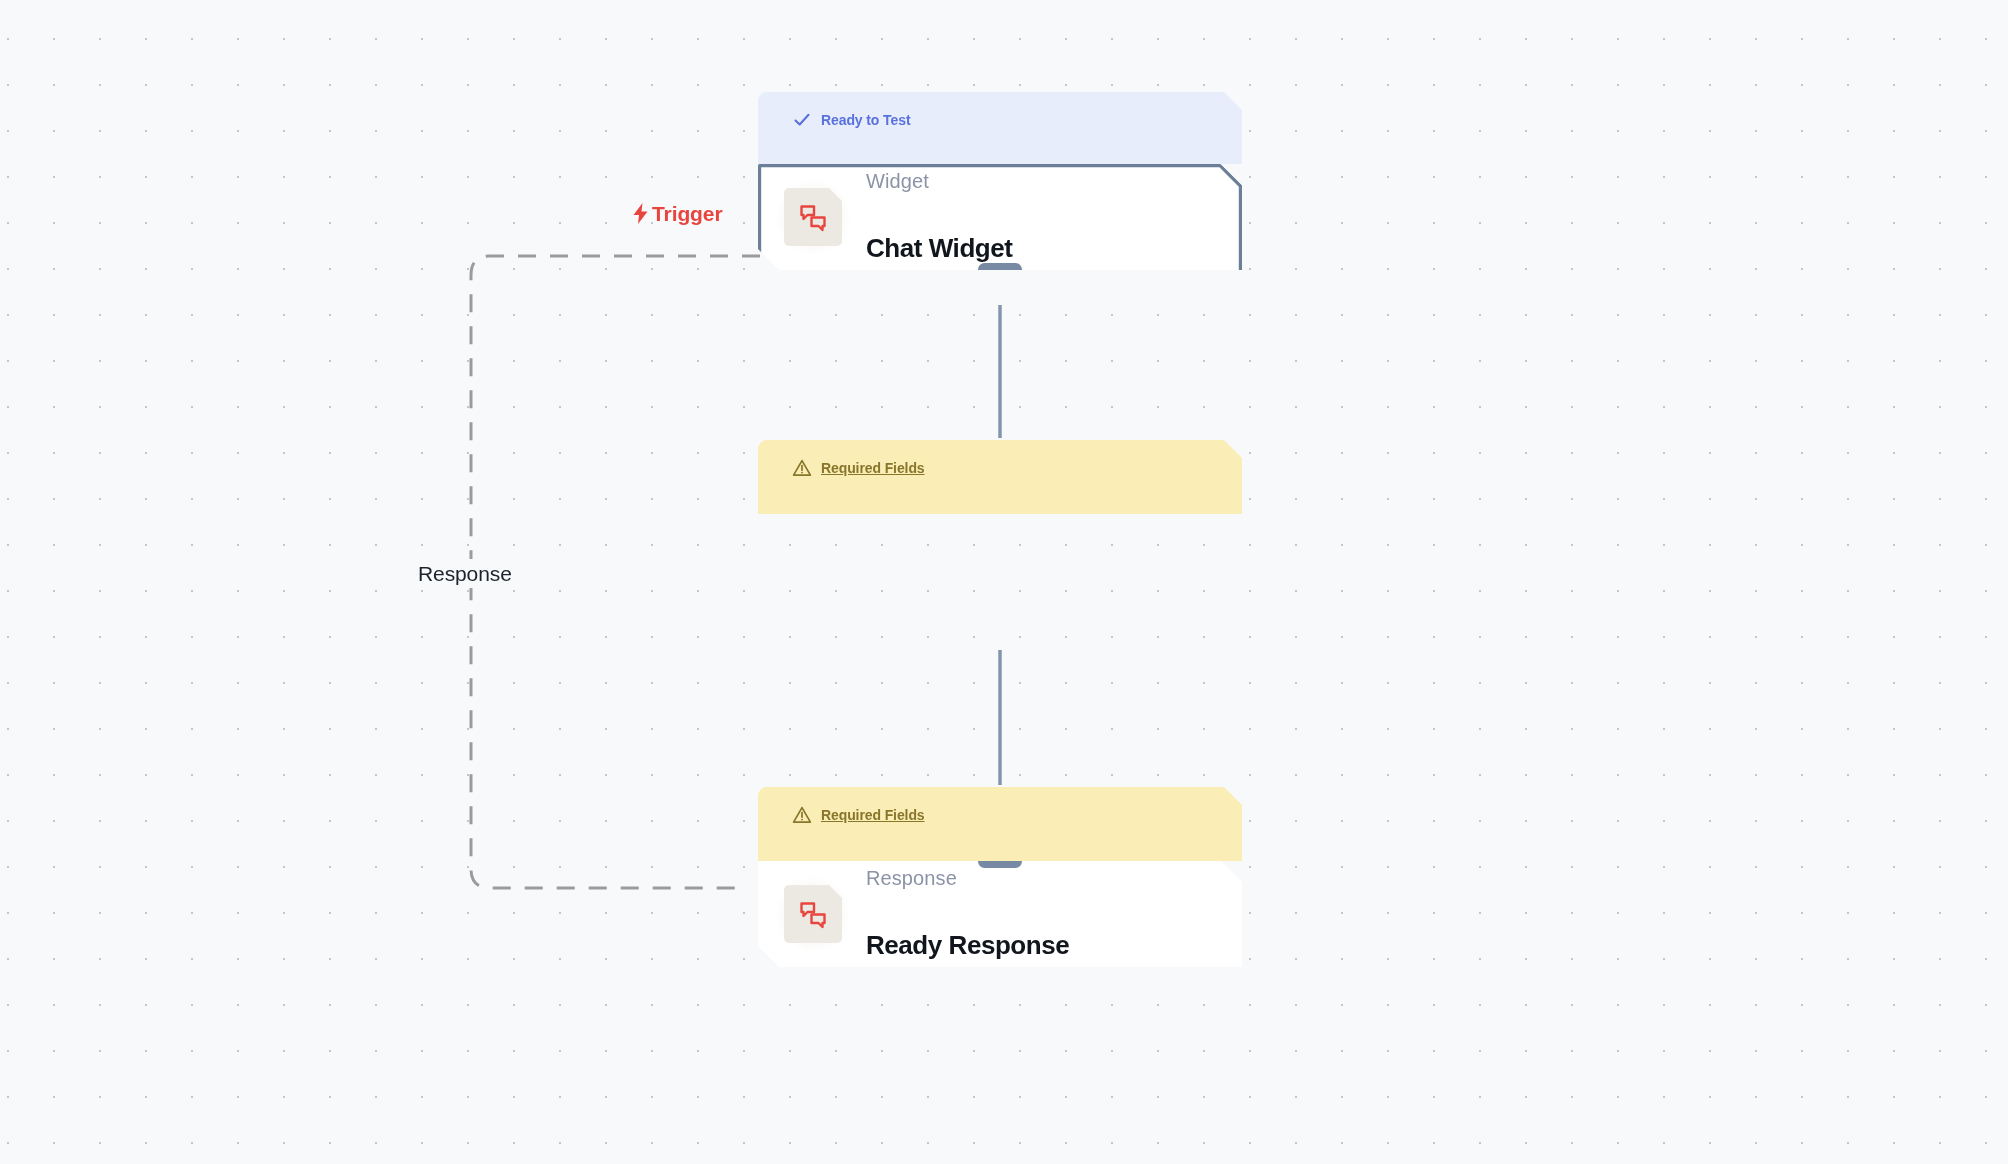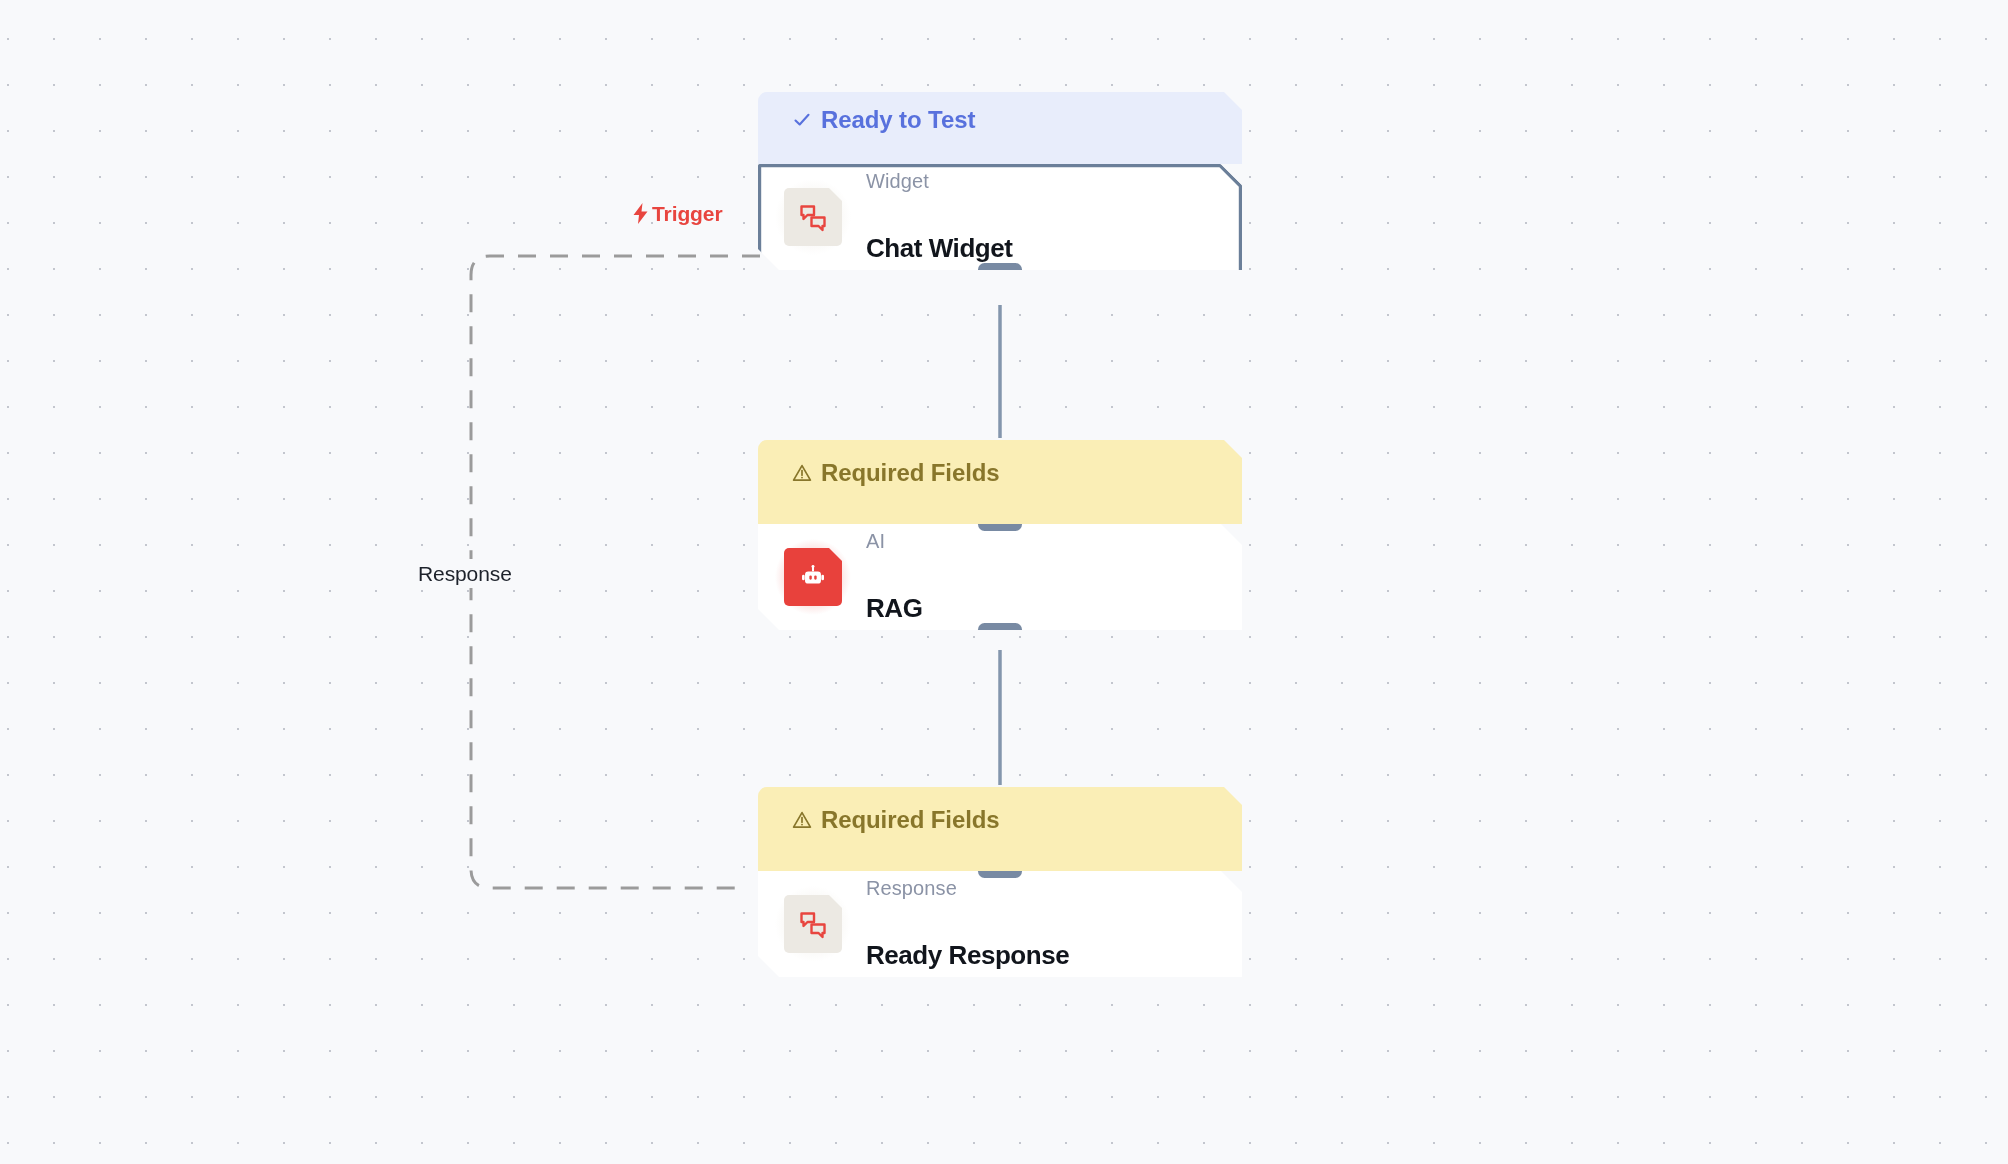--- a/index.html
+++ b/index.html
@@ -40,38 +40,39 @@
 
   
   .status-badge {
     position: relative;
     width: 484px;
     height: 56px;
     display: flex;
     align-items: center;
     gap: 9px;
     padding: 0 0 0 34px;
-    font-size: 24px;
+    font-size: 14px;
     font-weight: 700;
     letter-spacing: -0.1px;
     border-radius: 9px 9px 0 0;
     -webkit-clip-path: polygon(0 0, calc(100% - 18px) 0, 100% 18px, 100% 100%, 0 100%);
     clip-path: polygon(0 0, calc(100% - 18px) 0, 100% 18px, 100% 100%, 0 100%);
   }
   .status-badge.ready {
     background: #e8edfb;
     color: #5871dd;
     height: 72px;
     padding-bottom: 16px;
   }
   .status-badge.warn {
     background: #faeeb6;
     color: #88762b;
-    height: 84px;
+    height: 74px;
     padding-bottom: 18px;
+    text-decoration: underline;
   }
   .badge-icon {
     display: inline-flex;
     align-items: center;
     justify-content: center;
     width: 20px;
     height: 20px;
     flex: none;
   }
   .badge-label { line-height: 1; }
@@ -249,44 +250,20 @@
       <span class="badge-icon">
         <svg viewBox="0 0 20 20" width="20" height="20" aria-hidden="true">
           <path d="M10 2.6 L18.4 17.1 H1.6 Z" fill="none" stroke="#88762b" stroke-width="1.7" stroke-linejoin="round"></path>
           <path d="M10 7.6 V12.2" stroke="#88762b" stroke-width="1.7" stroke-linecap="round"></path>
           <circle cx="10" cy="14.6" r="0.95" fill="#88762b"></circle>
         </svg>
       </span>
       <span class="badge-label">Required Fields</span>
     </div>
 
-    <div class="node-card">
-      <span class="icon-tile-host">
-        <span class="icon-glow accent"></span>
-        <span class="icon-tile accent">
-          <svg viewBox="0 0 32 32" width="30" height="30" aria-hidden="true">
-            <path d="M16 5.5 V9" stroke="#ffffff" stroke-width="2.2" stroke-linecap="round"></path>
-            <circle cx="16" cy="4.6" r="1.5" fill="#ffffff"></circle>
-            <rect x="7.5" y="10" width="17" height="13" rx="3.4" fill="#ffffff"></rect>
-            <rect x="4.3" y="13.5" width="2.8" height="6" rx="1.4" fill="#ffffff"></rect>
-            <rect x="24.9" y="13.5" width="2.8" height="6" rx="1.4" fill="#ffffff"></rect>
-            <rect x="12.1" y="14.3" width="2.6" height="4.6" rx="1.2" fill="#e8413c"></rect>
-            <rect x="17.3" y="14.3" width="2.6" height="4.6" rx="1.2" fill="#e8413c"></rect>
-          </svg>
-        </span>
-      </span>
-
-      <span class="node-text">
-        <span class="node-type">AI</span>
-        <span class="node-title">RAG</span>
-      </span>
-
-      <span class="handle top"></span>
-      <span class="handle bottom"></span>
-    </div>
   </div>
 
   <div class="node-wrap" style="left:758px; top:787px;">
 
     <div class="status-badge warn">
       <span class="badge-icon">
         <svg viewBox="0 0 20 20" width="20" height="20" aria-hidden="true">
           <path d="M10 2.6 L18.4 17.1 H1.6 Z" fill="none" stroke="#88762b" stroke-width="1.7" stroke-linejoin="round"></path>
           <path d="M10 7.6 V12.2" stroke="#88762b" stroke-width="1.7" stroke-linecap="round"></path>
           <circle cx="10" cy="14.6" r="0.95" fill="#88762b"></circle>

